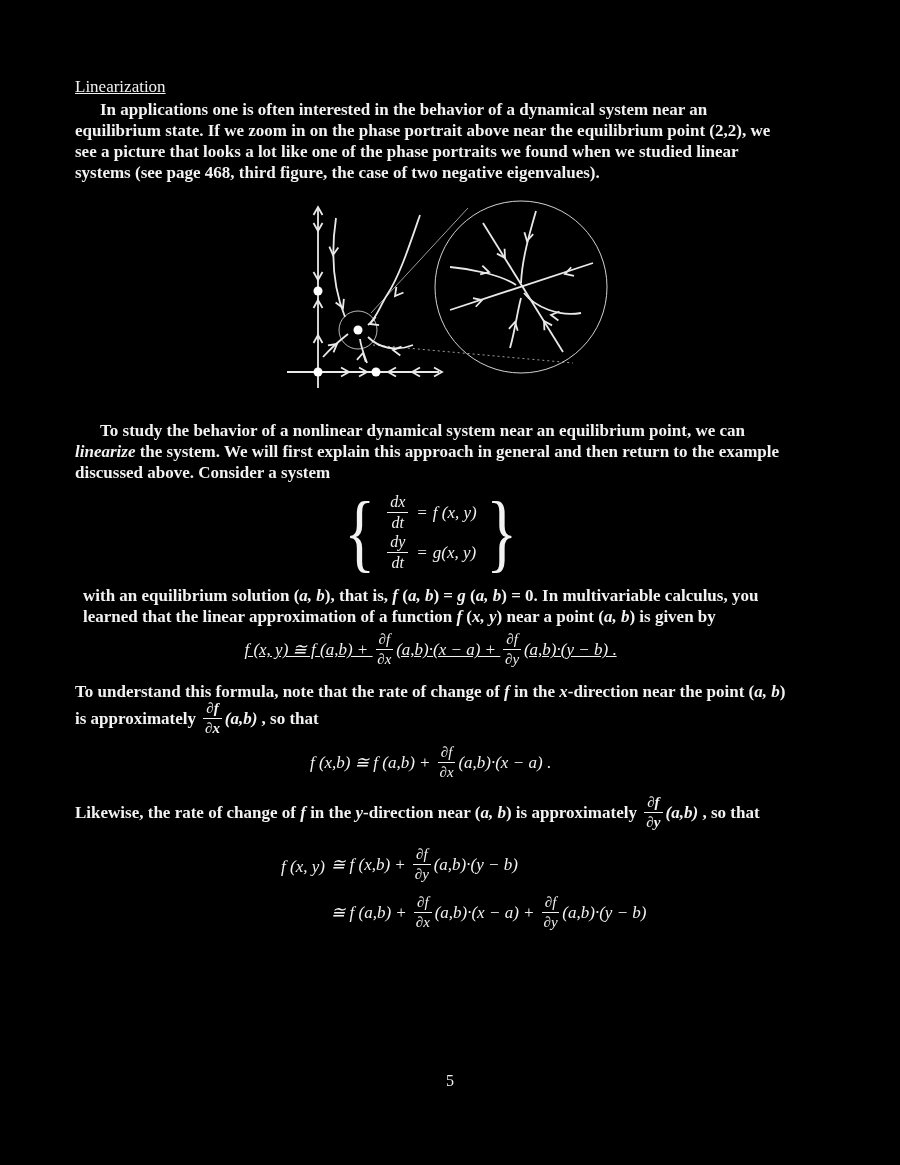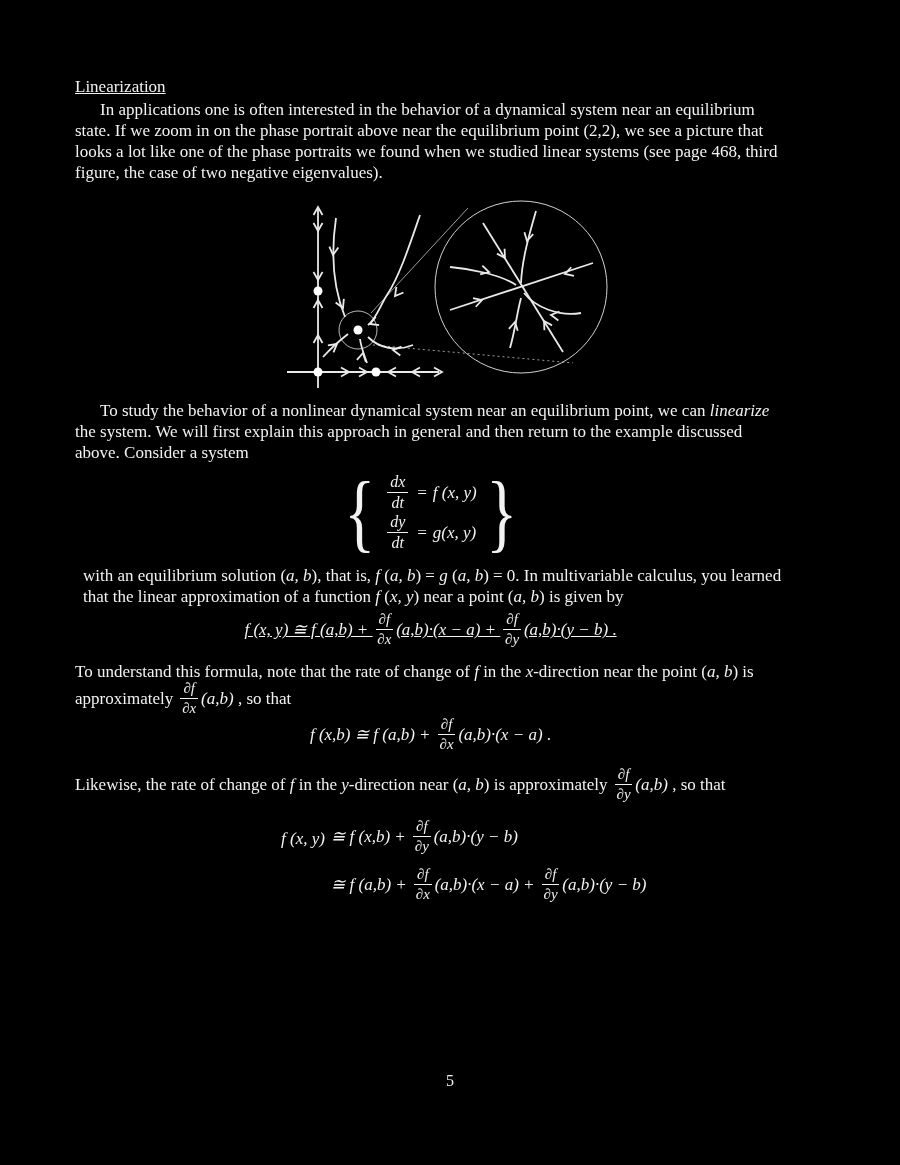--- a/index.html
+++ b/index.html
@@ -3,21 +3,21 @@
 <meta charset="utf-8">
 <style>
   html,body{margin:0;padding:0;}
   body{
     width:900px;height:1165px;background:#000;overflow:hidden;position:relative;
     font-family:"Liberation Serif", "DejaVu Serif", serif;
     color:#f2f2f2;
   }
   .page{padding:76px 114px 0 75px;font-size:17px;line-height:21px;}
   .heading{font-size:17px;font-weight:normal;text-decoration:underline;margin:0 0 2px 0;}
-  p{margin:0;}
+  p{margin:0;font-weight:bold;}
   .indent{text-indent:25px;}
   .i, .it{font-style:italic;}
   .mi{font-style:italic;}
   
   .frac{display:inline-block;vertical-align:middle;text-align:center;line-height:1.1;
         font-style:italic;font-size:15px;margin:0 3px;position:relative;top:-2px;}
   .frac .num{display:block;padding:0 3px 1px 3px;border-bottom:1.3px solid #f2f2f2;}
   .frac .den{display:block;padding-top:1px;}
   
   .figure-wrap{margin:12px 0 0 208px;}
@@ -112,21 +112,21 @@
         <path d="M 167,72 C 190,74 218,80 233,90"></path>
         <use href="#ah" transform="translate(206,77) rotate(14)"></use>
         <path d="M 298,118 C 276,122 252,112 241,98"></path>
         <use href="#ah" transform="translate(268,120) rotate(187)"></use>
         <path d="M 227,153 C 232,136 234,118 238,103"></path>
         <use href="#ah" transform="translate(232,127) rotate(-78)"></use>
       </g>
     </svg>
   </div>
 
-  <p class="indent" style=""><span>To study the behavior of a nonlinear dynamical system near an equilibrium point, we can </span><span class="i">linearize</span><span> the system. We will first explain this approach in general and then return to the example discussed above. Consider a system</span></p>
+  <p class="indent" style="margin-top:20px;"><span>To study the behavior of a nonlinear dynamical system near an equilibrium point, we can </span><span class="i">linearize</span><span> the system. We will first explain this approach in general and then return to the example discussed above. Consider a system</span></p>
 
   <div class="system">
     <span class="brace">{</span>
     <div class="sys-rows">
       <div class="sys-row">
           <span class="frac">
             <span class="num">dx</span>
             <span class="den">dt</span>
           </span>
           <span class="mi">=</span>
@@ -143,21 +143,21 @@
     </div>
     <span class="brace">}</span>
   </div>
 
   <p class="sp-after"><span>with an equilibrium solution (</span><span class="i">a, b</span><span>), that is, </span><span class="i">f</span><span> (</span><span class="i">a, b</span><span>) = </span><span class="i">g</span><span> (</span><span class="i">a, b</span><span>) = 0. In multivariable calculus, you learned that the linear approximation of a function </span><span class="i">f</span><span> (</span><span class="i">x, y</span><span>) near a point (</span><span class="i">a, b</span><span>) is given by</span></p>
 
   <div class="eq" style="margin-top:6px;text-decoration:underline;"><span class="mi">f (x, y) ≅ f (a,b) + </span><span class="frac"><span class="num">∂f</span><span class="den">∂x</span></span><span class="mi">(a,b)·(x − a) + </span><span class="frac"><span class="num">∂f</span><span class="den">∂y</span></span><span class="mi">(a,b)·(y − b)</span><span> .</span></div>
 
   <p style="margin-top:12px;"><span><span>To understand this formula, note that the rate of change of </span><span class="i">f</span><span> in the </span><span class="i">x</span><span>-direction near the point (</span><span class="i">a, b</span><span>) is approximately </span></span><span class="frac"><span class="num">∂f</span><span class="den">∂x</span></span><span class="mi">(a,b)</span><span> , so that</span></p>
 
-  <div class="eq" style="margin-top:0;"><span class="mi">f (x,b) ≅ f (a,b) + </span><span class="frac"><span class="num">∂f</span><span class="den">∂x</span></span><span class="mi">(a,b)·(x − a)</span><span> .</span></div>
+  <div class="eq" style="margin-top:8px;"><span class="mi">f (x,b) ≅ f (a,b) + </span><span class="frac"><span class="num">∂f</span><span class="den">∂x</span></span><span class="mi">(a,b)·(x − a)</span><span> .</span></div>
 
   <p style="margin-top:14px;"><span><span>Likewise, the rate of change of </span><span class="i">f</span><span> in the </span><span class="i">y</span><span>-direction near (</span><span class="i">a, b</span><span>) is approximately </span></span><span class="frac"><span class="num">∂f</span><span class="den">∂y</span></span><span class="mi">(a,b)</span><span> , so that</span></p>
 
   <div class="eq-align">
     <div class="lhs mi">f (x, y)</div>
     <div><span class="mi">≅</span><span class="mi"> f (x,b) + </span><span class="frac"><span class="num">∂f</span><span class="den">∂y</span></span><span class="mi">(a,b)·(y − b)</span></div>
     <div class="lhs"></div>
     <div><span class="mi">≅</span><span class="mi"> f (a,b) + </span><span class="frac"><span class="num">∂f</span><span class="den">∂x</span></span><span class="mi">(a,b)·(x − a) + </span><span class="frac"><span class="num">∂f</span><span class="den">∂y</span></span><span class="mi">(a,b)·(y − b)</span></div>
   </div>
 

